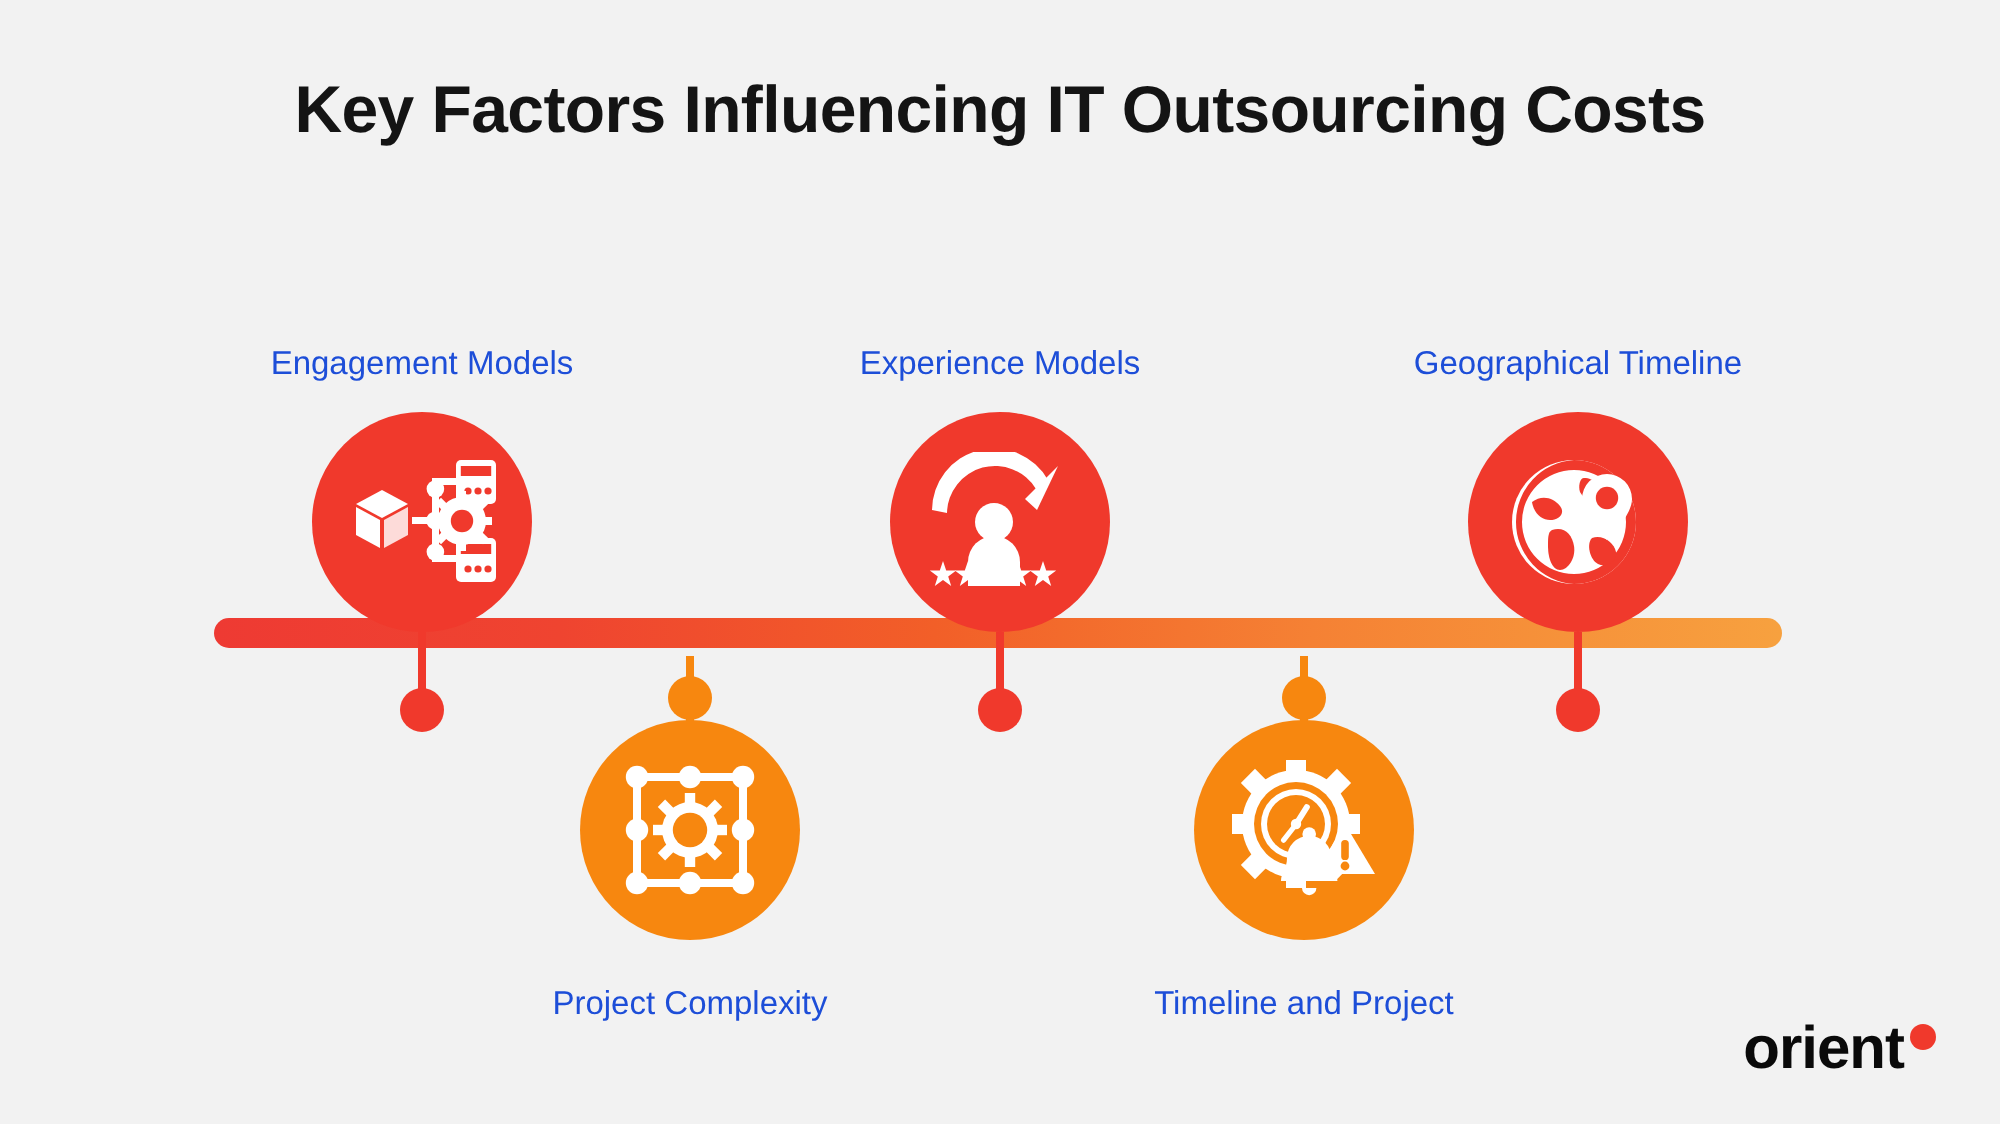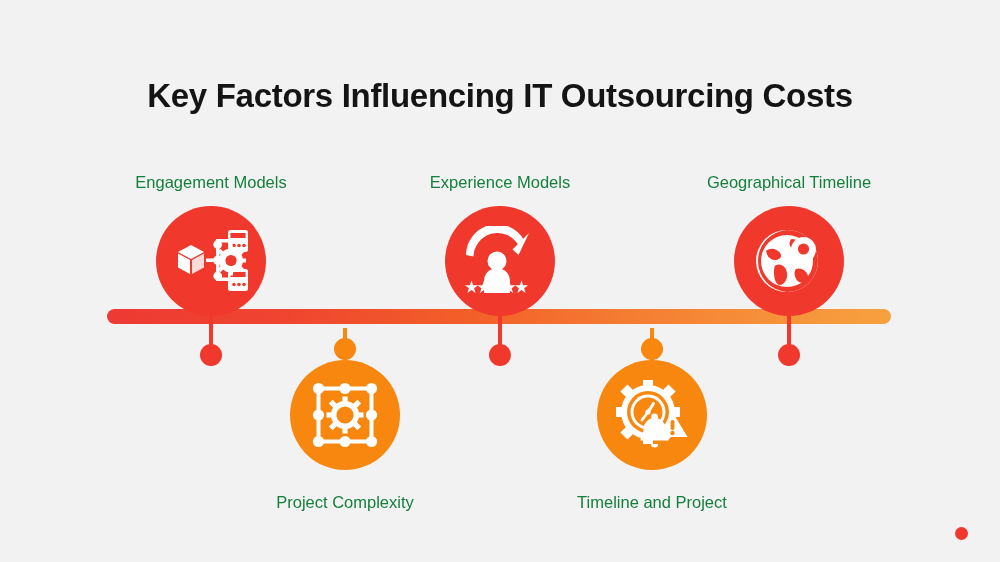--- a/index.html
+++ b/index.html
@@ -23,21 +23,20 @@
   .title {
     position: absolute;
     top: 36px;
     left: 0;
     width: 1000px;
     text-align: center;
     font-size: 33px;
     font-weight: bold;
     color: #141414;
     letter-spacing: -0.3px;
-    margin-top: 41px;
   }
 
   
   .timeline-bar {
     position: absolute;
     left: 107px;
     top: 309px;
     width: 784px;
     height: 15px;
     border-radius: 8px;
@@ -84,21 +83,21 @@
   }
   .dot.red    { background: #F0392C; top: 28px; }
   .dot.orange { background: #F7870F; top: -22px; }
 
   .node-label {
     position: absolute;
     width: 320px;
     left: -160px;
     text-align: center;
     font-size: 16.5px;
-    color: #15803d;
+    color: #1d4ed8;
     white-space: nowrap;
   }
   .node.up .node-label   { top: -143px; }
   .node.down .node-label { top: 133px; text-align: center; }
 
   
   .logo {
     position: absolute;
     right: 32px;
     bottom: 22px;
@@ -311,16 +310,17 @@
             <circle cx="48.5" cy="22" r="5.6" fill="#F0392C"></circle>
           </g>
         </svg>
       </span>
     </div>
     <div class="stem red"></div>
     <div class="dot red"></div>
   </div>
 
   <div class="logo">
+    <span class="logo-text">orient</span>
     <span class="logo-dot"></span>
   </div>
 
 </div>
 
 </body></html>

